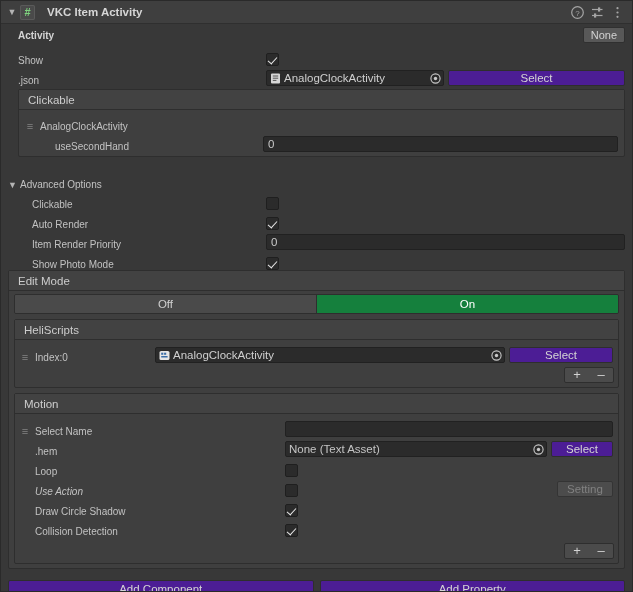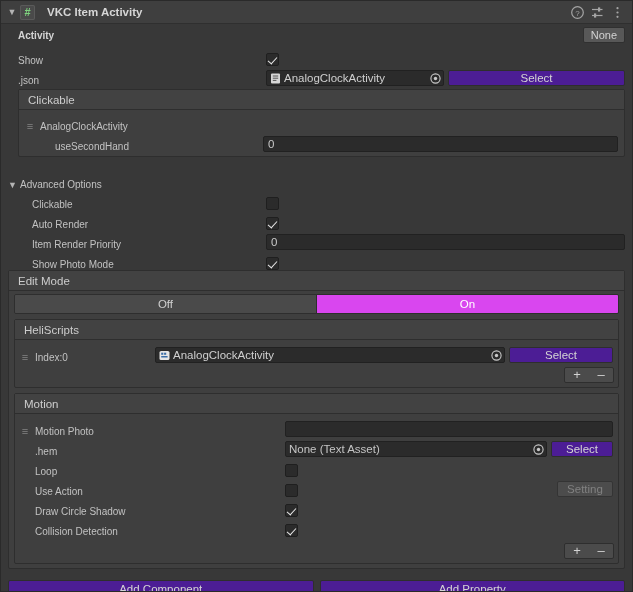--- a/index.html
+++ b/index.html
@@ -251,21 +251,21 @@
   }
   .toggle-group > div {
     flex: 1;
     display: flex;
     align-items: center;
     justify-content: center;
     font-size: 11.5px;
     color: #cfcfcf;
     background: #4a4a4a;
   }
-  .toggle-group > div.sel { background: #d946ef; color: #ffffff; text-align: center; }
+  .toggle-group > div.sel { background: #15803d; color: #ffffff; text-align: center; }
   .toggle-group > div + div { border-left: 1px solid #2e2e2e; }
 
   
   .list-footer {
     display: flex;
     justify-content: flex-end;
     align-items: center;
     height: 18px;
   }
   .pm-box {
@@ -429,21 +429,21 @@
             </div>
           </div>
         </div>
 
         <div class="panel" style="margin-top:5px;">
           <div class="panel-header">Motion</div>
           <div class="panel-inner" style="padding:3px 5px 3px 5px;">
 
             <div class="row">
               <div class="drag-handle"></div>
-              <div class="row-label" style="width:250px;">Motion Photo</div>
+              <div class="row-label" style="width:250px;">Select Name</div>
               <div class="field" style="flex:1;"></div>
             </div>
 
             <div class="row">
               <div class="row-label" style="width:265px;padding-left:15px;box-sizing:border-box;">.hem</div>
               <div class="objfield" style="flex:1;">
                 <div class="objname placeholder">None (Text Asset)</div>
                 <div class="picker">
                   <svg width="11" height="11" viewBox="0 0 11 11">
                     <circle cx="5.5" cy="5.5" r="4.6" fill="none" stroke="#c9c9c9" stroke-width="1.1"></circle>
@@ -453,21 +453,21 @@
               </div>
               <div class="btn" style="width:62px;margin-left:4px;">Select</div>
             </div>
 
             <div class="row">
               <div class="row-label" style="width:265px;padding-left:15px;box-sizing:border-box;">Loop</div>
               <div class="chk"></div>
             </div>
 
             <div class="row">
-              <div class="row-label" style="width:265px;padding-left:15px;box-sizing:border-box;">Use Action</div>
+              <div class="row-label" style="width:265px;padding-left:15px;box-sizing:border-box;font-style:italic;">Use Action</div>
               <div class="chk"></div>
               <div style="flex:1;"></div>
               <div class="btn disabled" style="width:56px;">Setting</div>
             </div>
 
             <div class="row">
               <div class="row-label" style="width:265px;padding-left:15px;box-sizing:border-box;">Draw Circle Shadow</div>
               <div class="chk on"></div>
             </div>
 

